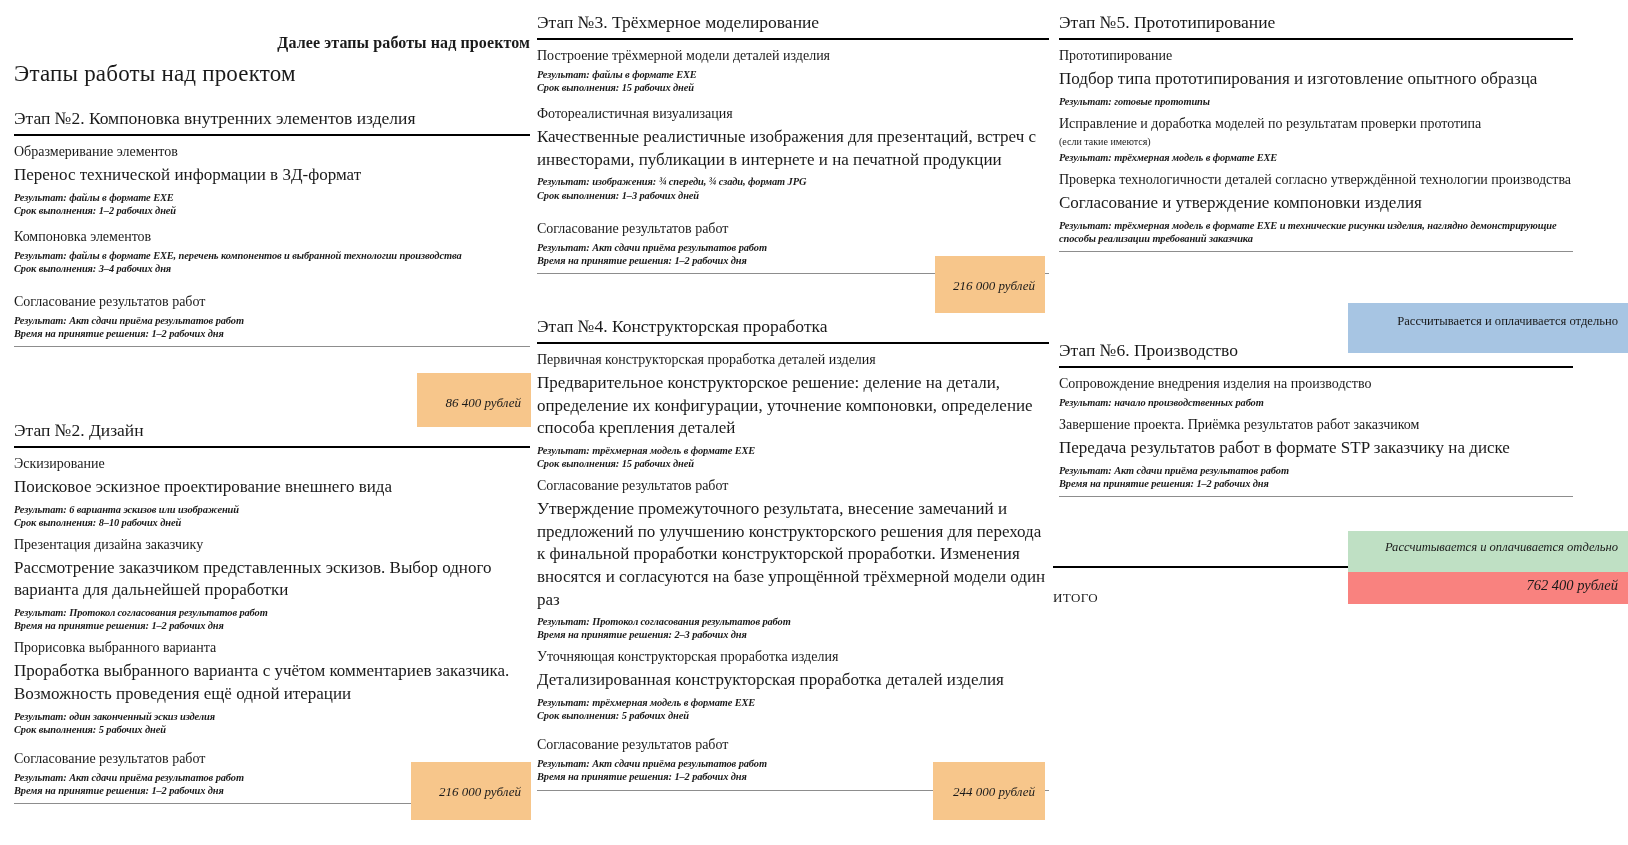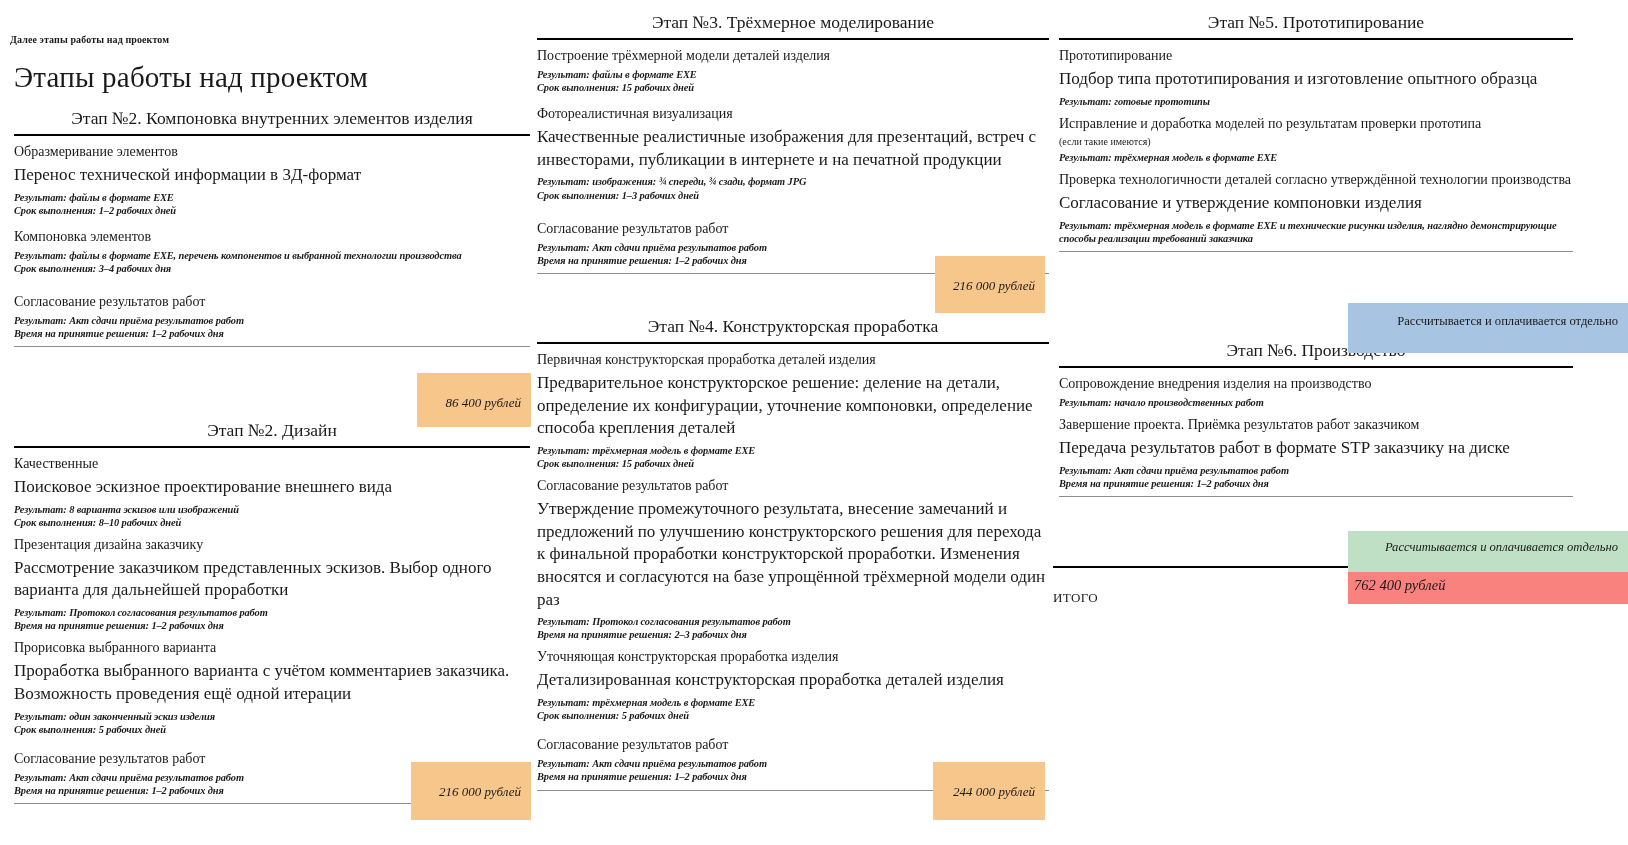--- a/index.html
+++ b/index.html
@@ -22,43 +22,43 @@
     top: 0;
     width: 520px;
     height: 845px;
   }
   #col1 { left: 10px;   }
   #col2 { left: 533px;  }
   #col3 { left: 1053px; }
 
   
   .doc-title {
-    font-size: 29px;
+    font-size: 23px;
     font-weight: normal;
     letter-spacing: .2px;
     margin: 0;
     padding: 0;
     line-height: 1.2;
   }
   .header-note {
     position: absolute;
     top: 34px;
     left: 0;
     width: 520px;
-    font-size: 10px;
+    text-align: right;
+    font-size: 16px;
     font-weight: bold;
     letter-spacing: .1px;
   }
   .stage-title {
     font-size: 17.5px;
     font-weight: normal;
     line-height: 1.25;
     margin: 0;
     padding: 0 0 4px 0;
-    text-align: center;
   }
   .rule-thick {
     border: 0;
     border-top: 2.2px solid #000;
     margin: 0 0 7px 0;
     height: 0;
   }
   .rule-thin {
     border: 0;
     border-top: 1.3px solid #8d8d8d;
@@ -118,21 +118,21 @@
     font-style: italic;
     font-size: 12.6px;
     padding-top: 7px;
     text-align: right;
     line-height: 1.45;
   }
   .price-red {
     background: #f9827f;
     font-style: italic;
     font-size: 14.5px;
-    text-align: left;
+    text-align: right;
     padding: 4px 10px 0 6px;
   }
 
   
   .total-row {
     position: absolute;
     left: 1053px;
     width: 520px;
   }
   .rule-total {
@@ -183,23 +183,23 @@
       <div class="task-note">Время на принятие решения: 1–2 рабочих дня</div>
     </div>
     <hr class="rule-thin">
   </div>
 
   <div style="position:absolute; top:420px; left:4px; width:516px;">
     <h2 class="stage-title">Этап №2. Дизайн</h2>
     <hr class="rule-thick">
 
     <div class="blk-tight">
-      <div class="task-head">Качественные</div>
+      <div class="task-head">Эскизирование</div>
       <div class="task-sub">Поисковое эскизное проектирование внешнего вида</div>
-      <div class="task-note">Результат: 8 варианта эскизов или изображений</div>
+      <div class="task-note">Результат: 6 варианта эскизов или изображений</div>
       <div class="task-note">Срок выполнения: 8–10 рабочих дней</div>
     </div>
 
     <div class="blk-tight">
       <div class="task-head">Презентация дизайна заказчику</div>
       <div class="task-sub">Рассмотрение заказчиком представленных эскизов. Выбор одного варианта для дальнейшей проработки</div>
       <div class="task-note">Результат: Протокол согласования результатов работ</div>
       <div class="task-note">Время на принятие решения: 1–2 рабочих дня</div>
     </div>
 

